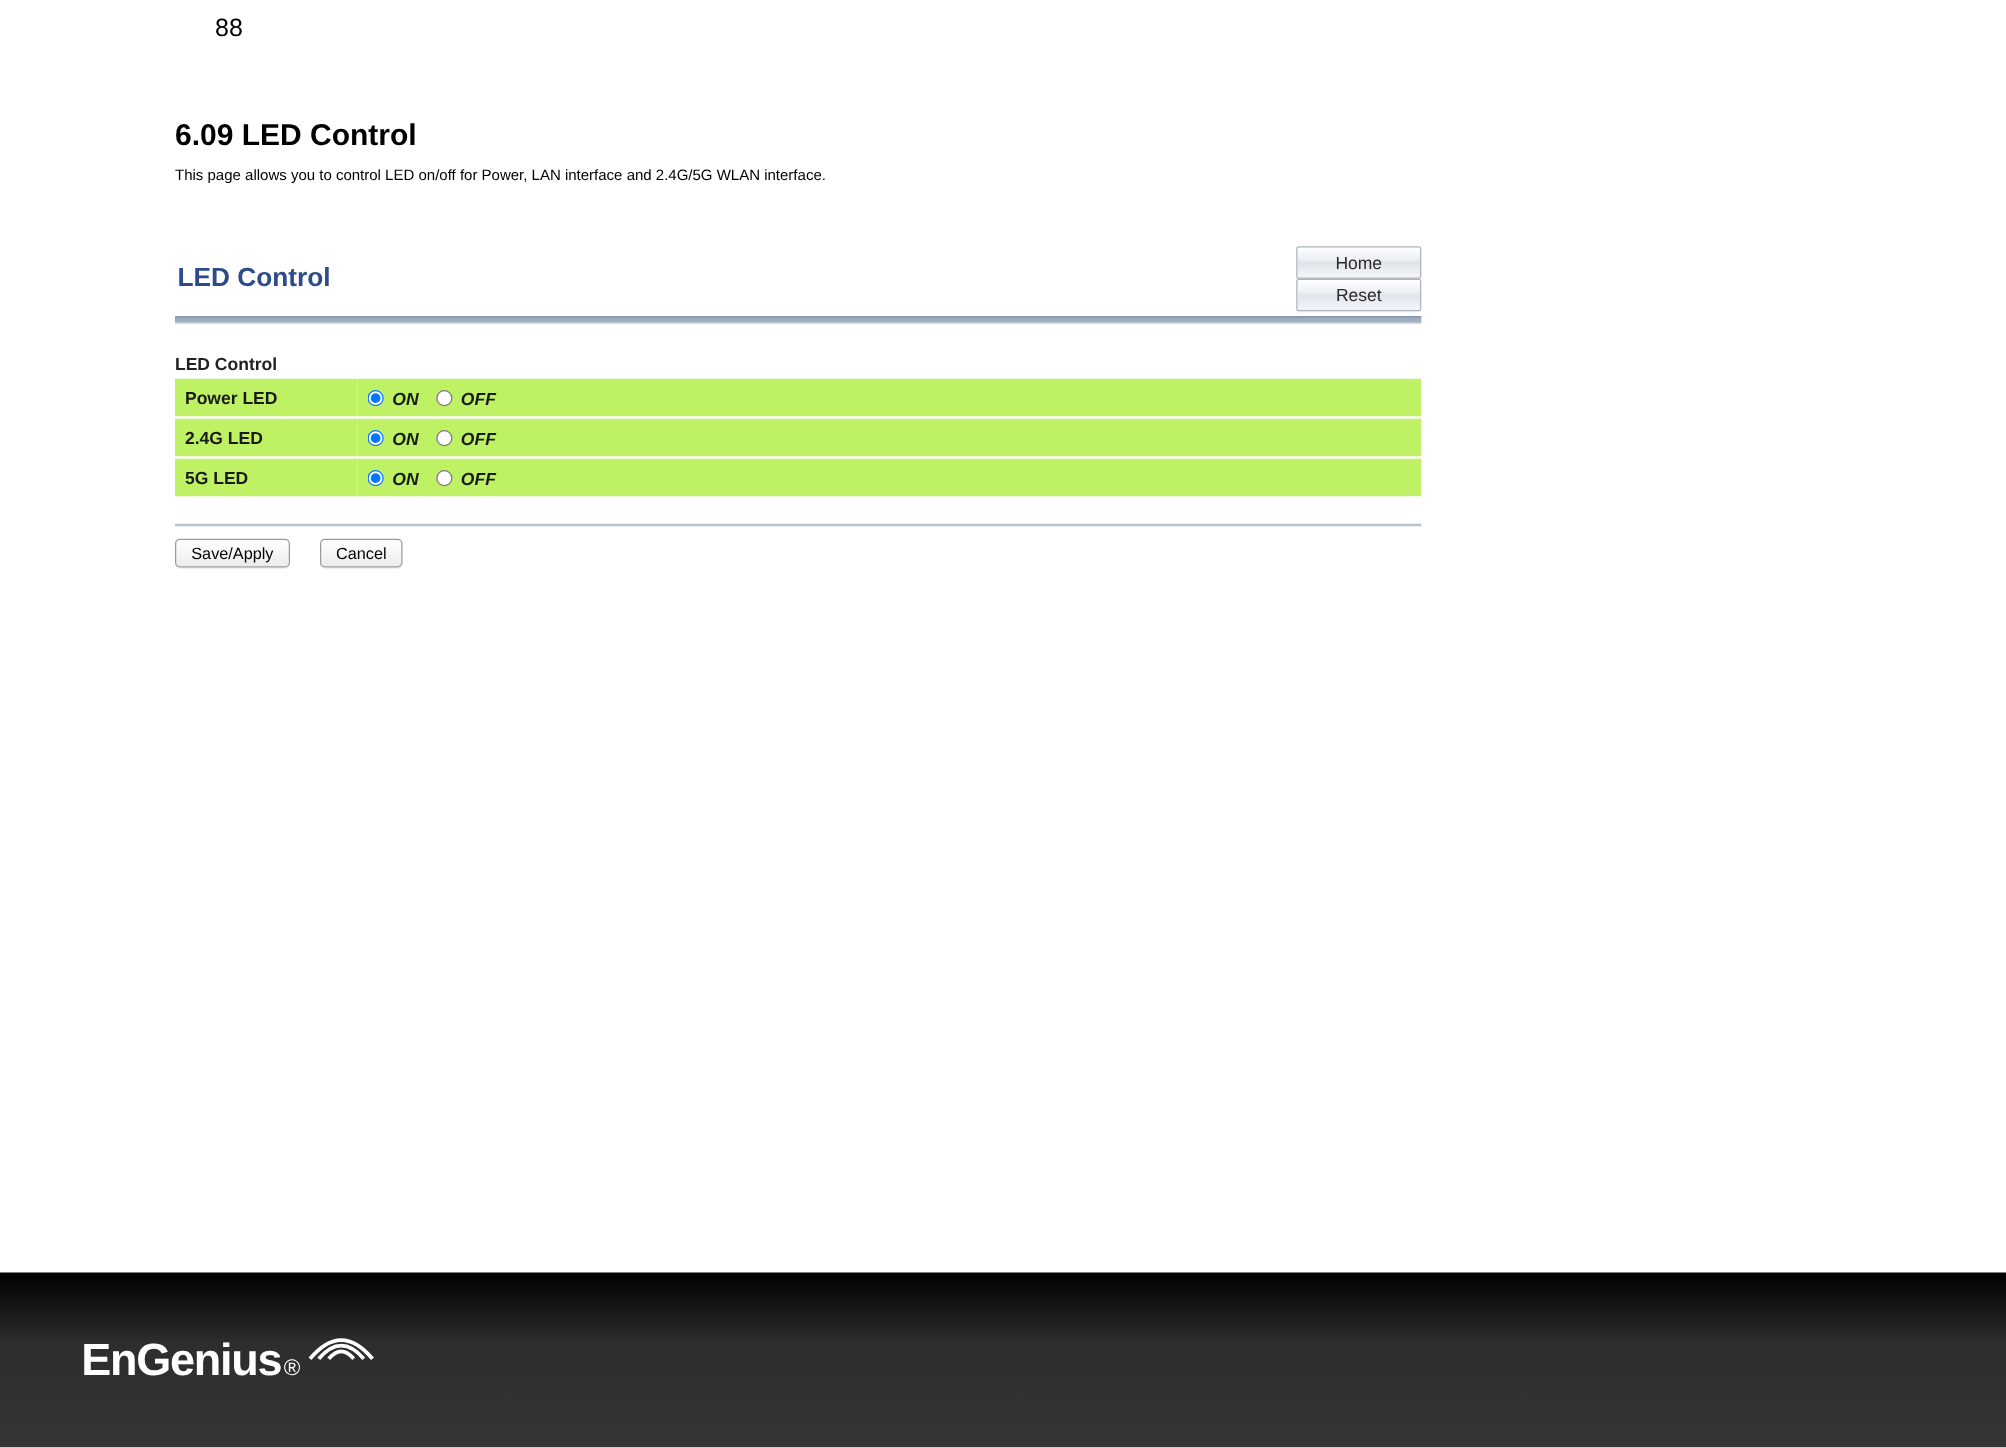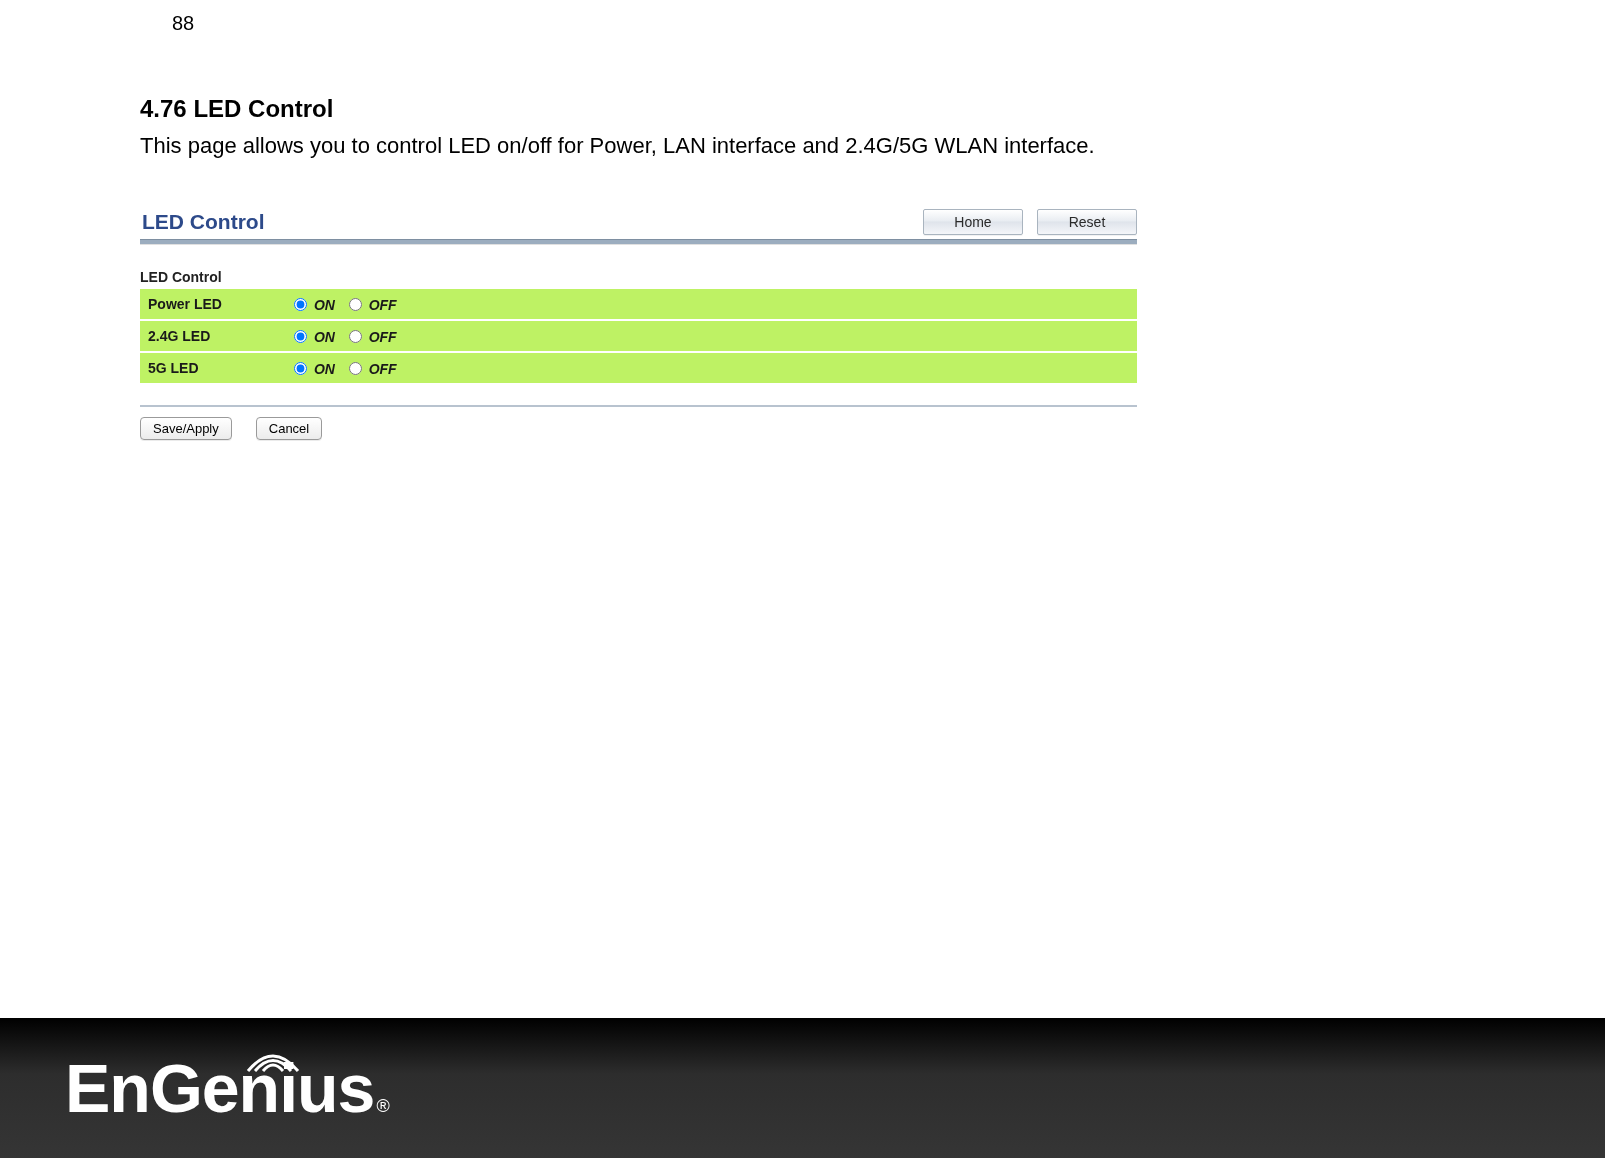--- a/index.html
+++ b/index.html
@@ -30,21 +30,21 @@
     left: 140px;
     width: 1200px;
   }
   .section-heading {
     font-size: 24px;
     font-weight: 700;
     margin: 0 0 10px 0;
     font-family: "Segoe UI", Arial, sans-serif;
   }
   .section-desc {
-    font-size: 22px;
+    font-size: 12px;
     margin: 0 0 50px 0;
     font-family: "Segoe UI", Arial, sans-serif;
   }
 
   
   .panel {
     width: 997px;
     position: relative;
   }
   .panel-topbar {
@@ -55,21 +55,21 @@
   }
   .panel-title {
     color: #2d4a8a;
     font-family: Arial, sans-serif;
     font-weight: bold;
     font-size: 21px;
     padding-left: 2px;
   }
   .panel-topbuttons {
     display: flex;
-    gap: 14px;
+    flex-direction: column;
   }
   .topbtn {
     width: 100px;
     height: 26px;
     border: 1px solid #a9b4bf;
     background: linear-gradient(#ffffff, #e9edf2 45%, #dfe4eb 50%, #f4f6f9);
     font-family: Arial, sans-serif;
     font-size: 14px;
     color: #2a2a2a;
     cursor: pointer;
@@ -157,21 +157,21 @@
   }
   .logo-wrap {
     margin-left: 65px;
     display: flex;
     align-items: baseline;
     color: #fff;
     font-family: "Segoe UI", Arial, sans-serif;
     position: relative;
   }
   .logo-text {
-    font-size: 68px;
+    font-size: 36px;
     font-weight: 700;
     letter-spacing: -1px;
     line-height: 1;
   }
   .logo-reg {
     font-size: 18px;
     vertical-align: super;
     margin-left: 2px;
   }
   .logo-arc {
@@ -181,21 +181,21 @@
   }
 </style>
 </head>
 <body>
 
 <div class="page">
 
   <div class="page-number">88</div>
 
   <div class="content">
-    <h2 class="section-heading">4.76 LED Control</h2>
+    <h2 class="section-heading">6.09 LED Control</h2>
     <p class="section-desc">This page allows you to control LED on/off for Power, LAN interface and 2.4G/5G WLAN interface.</p>
 
     <div class="panel">
 
       <div class="panel-topbar">
         <div class="panel-title">LED Control</div>
         <div class="panel-topbuttons">
           <button class="topbtn">Home</button>
           <button class="topbtn">Reset</button>
         </div>

